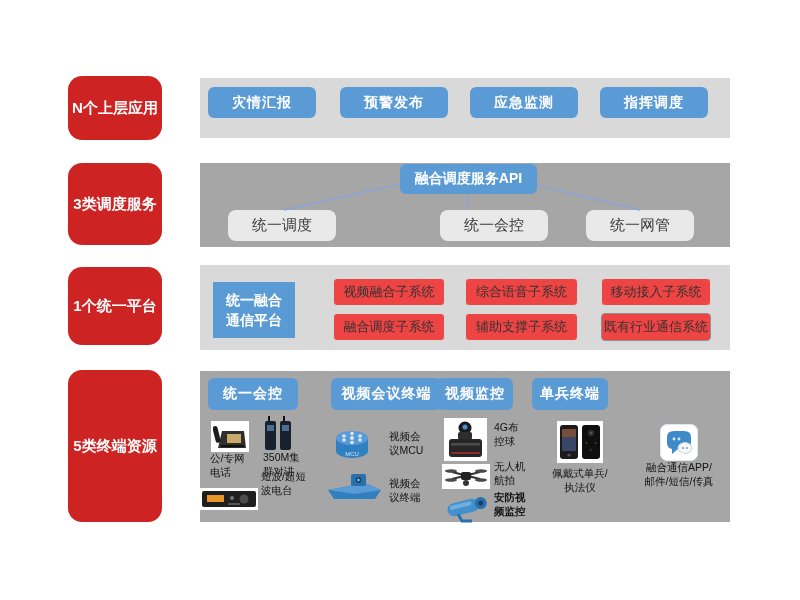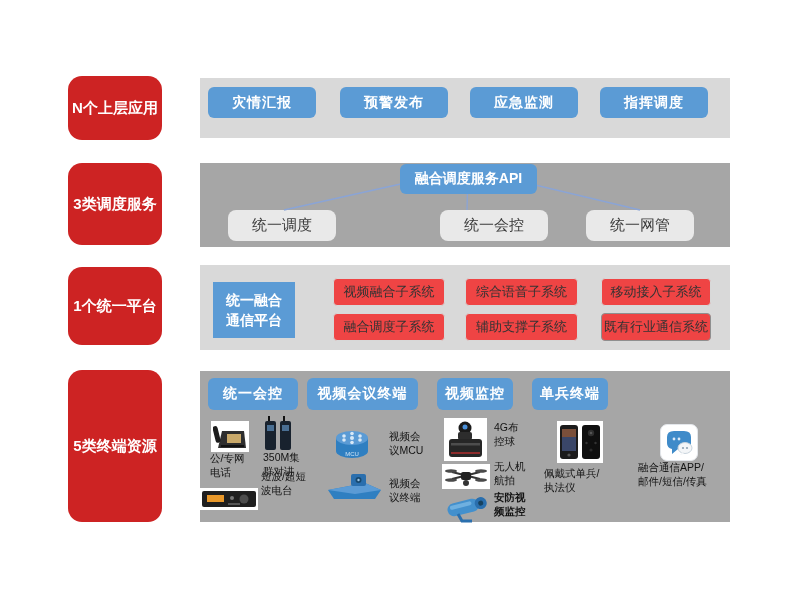--- a/index.html
+++ b/index.html
@@ -44,21 +44,21 @@
     height:26px;background:#ef4444;border:1px solid #d8d8d8;border-radius:4px;
     display:flex;align-items:center;justify-content:center;color:#333;font-size:13px;
   }
   .sub-box.outlined{border:1px solid #8f8f8f;}
   
   .term-header{top:378px;height:32px;}
   
   .t-label{
     font-size:10.5px;color:#141414;line-height:1.3;white-space:pre-line;
   }
-  .t-label.center{text-align:left;}
+  .t-label.center{text-align:center;}
   .tile{background:#ffffff;display:flex;align-items:center;justify-content:center;}
   #connector-lines{left:0;top:0;width:800px;height:600px;pointer-events:none;z-index:3;}
   svg{display:block;}
 </style>
 </head>
 <body>
 
 <div id="canvas">
 
   <div class="abs rail-box" style="top:76px;height:64px;">
@@ -102,21 +102,21 @@
   <div class="abs platform-box">统一融合
 通信平台</div>
   <div class="abs sub-box" style="left:333px;top:278px;width:110px;">视频融合子系统</div>
   <div class="abs sub-box" style="left:601px;top:278px;width:108px;">移动接入子系统</div>
   <div class="abs sub-box" style="left:465px;top:278px;width:111px;">综合语音子系统</div>
   <div class="abs sub-box" style="left:333px;top:313px;width:110px;">融合调度子系统</div>
   <div class="abs sub-box" style="left:465px;top:313px;width:111px;">辅助支撑子系统</div>
   <div class="abs sub-box outlined" style="left:601px;top:313px;width:108px;">既有行业通信系统</div>
 
   <div class="abs blue-btn term-header" style="left:208px;width:90px;">统一会控</div>
-  <div class="abs blue-btn term-header" style="left:307px;width:111px;">视频会议终端</div>
+  <div class="abs blue-btn term-header" style="left:331px;width:111px;">视频会议终端</div>
   <div class="abs blue-btn term-header" style="left:437px;width:76px;">视频监控</div>
   <div class="abs blue-btn term-header" style="left:532px;width:76px;">单兵终端</div>
 
   <div class="abs tile" style="left:211px;top:421px;width:38px;height:31px;">
     <svg width="34" height="27" viewBox="0 0 34 27">
       <path d="M5 25 L9 8 L31 8 L33 25 Z" fill="#2e2e2e"></path>
       <rect x="14" y="11" width="14" height="9" fill="#c9a96a"></rect>
       <rect x="1" y="3" width="5" height="17" rx="2.5" fill="#1c1c1c" transform="rotate(-14 3.5 11)"></rect>
       <rect x="8" y="22" width="23" height="2" fill="#111"></rect>
     </svg>

